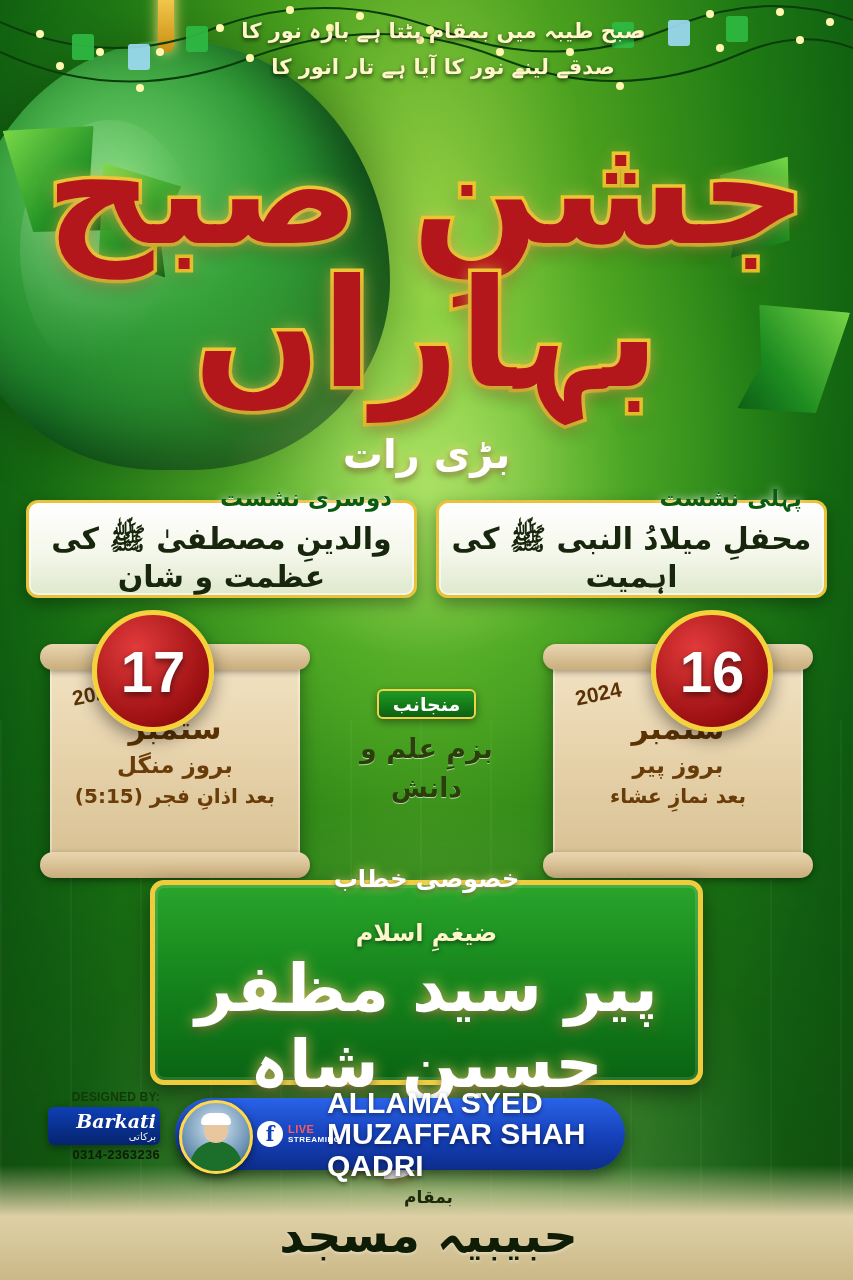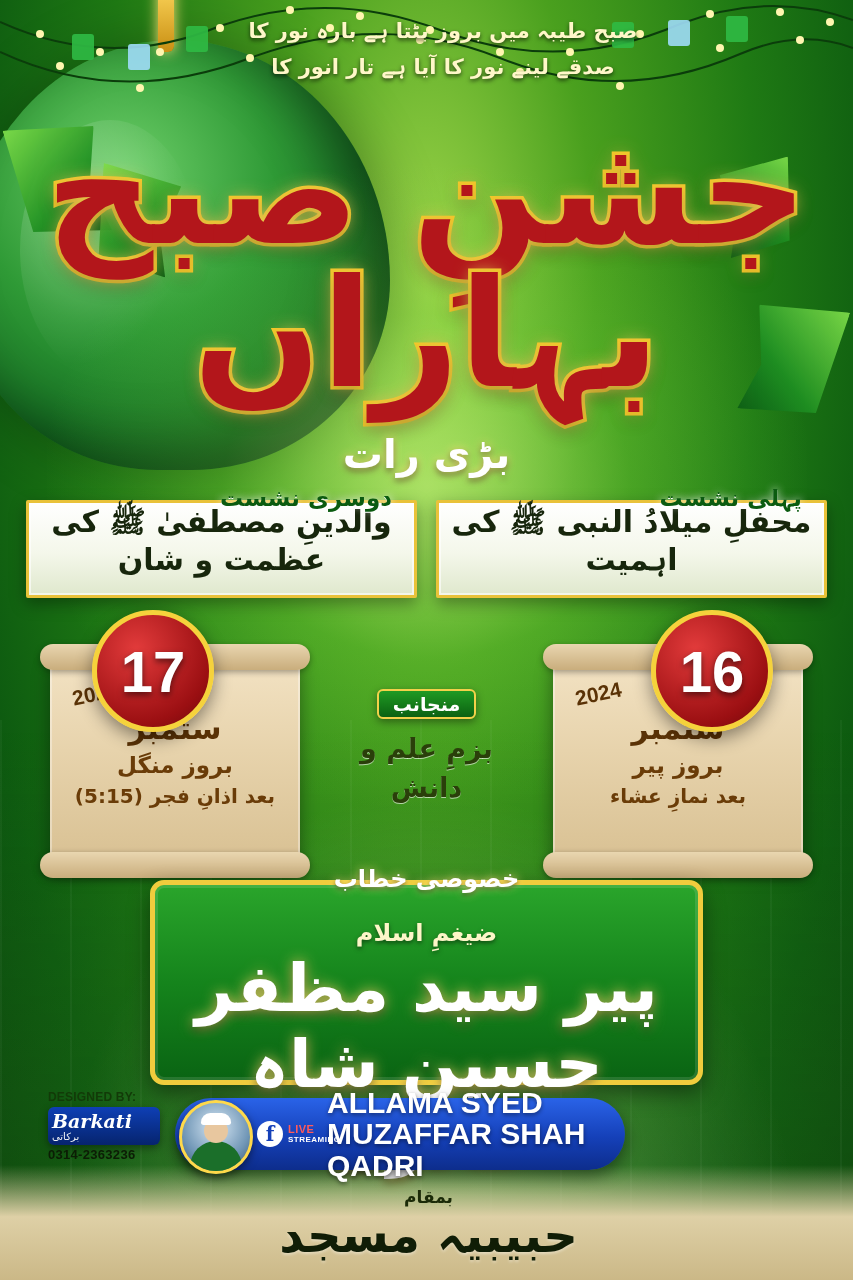--- a/index.html
+++ b/index.html
@@ -158,24 +158,24 @@
     flex-direction: row-reverse;
     justify-content: space-between;
     gap: 16px;
   }
   .session {
     position: relative;
     width: 385px;
     height: 92px;
     background: linear-gradient(180deg, #ffffff 0%, #f4f7ea 55%, #dfe8cd 100%);
     border: 3px solid #e9c23a;
-    border-radius: 2px;
+    border-radius: 12px;
     box-shadow: 0 6px 16px rgba(0,0,0,.35), inset 0 0 0 2px rgba(255,255,255,.6);
     display: flex;
-    align-items: flex-start;
+    align-items: flex-end;
     justify-content: center;
   }
   .session-label {
     position: absolute;
     top: -18px;
     right: 22px;
     direction: rtl;
     font-family: "DejaVu Sans", sans-serif;
     font-size: 23px;
     font-weight: bold;
@@ -360,21 +360,21 @@
     line-height: 1.15;
     text-shadow: 0 0 14px rgba(255,225,110,.8), 0 4px 8px rgba(0,0,0,.55);
   }
 
   
   .designer {
     position: absolute;
     left: 48px;
     top: 1090px;
     width: 112px;
-    text-align: left;
+    text-align: right;
     font-family: "Liberation Sans", sans-serif;
   }
   .designer-label {
     font-size: 12px;
     font-weight: bold;
     color: #123a08;
     letter-spacing: .2px;
   }
   .designer-card {
     margin-top: 3px;
@@ -579,21 +579,21 @@
         <rect x="726" y="16" width="22" height="26" rx="3"></rect>
       </g>
       <g fill="#9fdcf7" opacity=".9">
         <rect x="128" y="44" width="22" height="26" rx="3"></rect>
         <rect x="668" y="20" width="22" height="26" rx="3"></rect>
       </g>
     </svg>
   </div>
 
   <div class="couplet">
-    <div>صبح طیبہ میں بروز بٹتا ہے بارہ نور کا</div>
+    <div>صبح طیبہ میں بمقام بٹتا ہے بارہ نور کا</div>
     <div>صدقے لینے نور کا آیا ہے تار انور کا</div>
   </div>
 
   <div class="title-wrap">
     <div class="title-main">جشنِ صبح بہاراں</div>
     <div class="title-sub">بڑی رات</div>
   </div>
 
   <div class="sessions">
     <div class="session">

